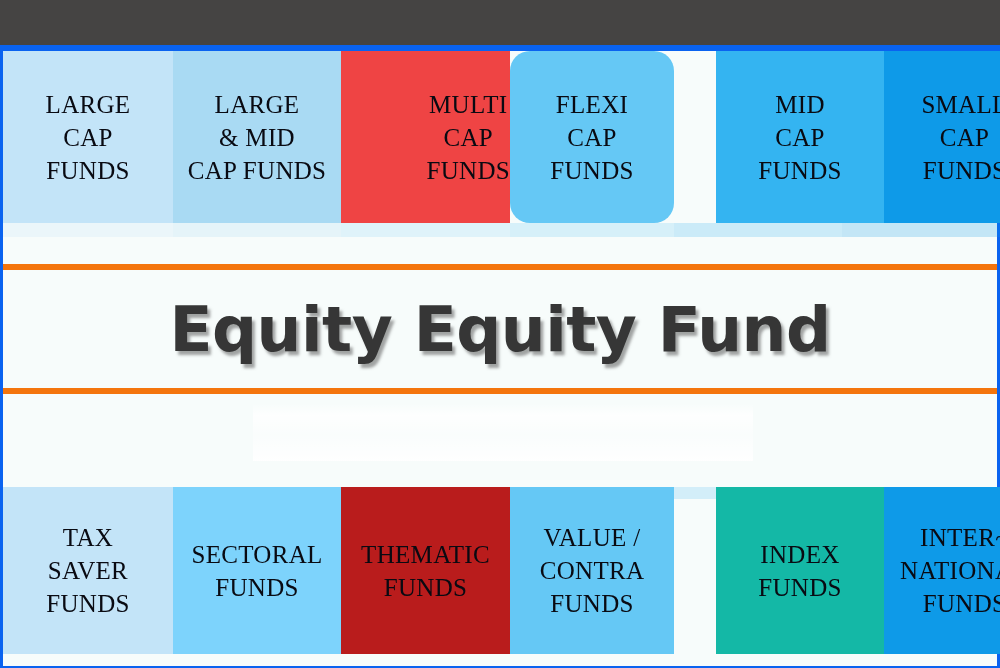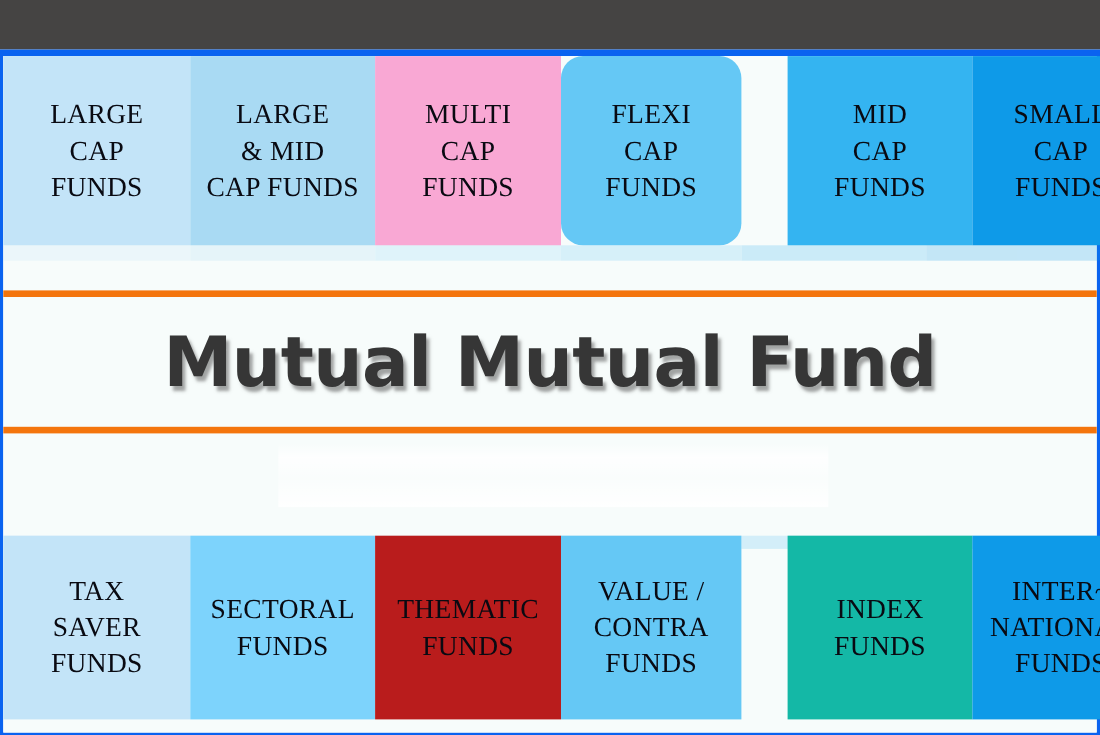--- a/index.html
+++ b/index.html
@@ -113,21 +113,21 @@
 <div id="infographic" style="border-color: rgb(10, 99, 240);">
   <div class="inner" style="background: rgb(247, 252, 251);">
 
     <div class="tile-row" id="row-top">
       <div class="tile c1" style="background: rgb(195, 228, 248);">
         <span class="lbl">LARGE<br>CAP<br>FUNDS</span>
       </div>
       <div class="tile c2" style="background: rgb(169, 218, 243);">
         <span class="lbl">LARGE<br>&amp; MID<br>CAP FUNDS</span>
       </div>
-      <div class="tile c3" style="background: #f9a8d4;">
+      <div class="tile c3" style="background: #ef4444; justify-content: flex-end;">
         <span class="lbl">MULTI<br>CAP<br>FUNDS</span>
       </div>
       <div class="tile c4" style="background: rgb(101, 200, 245); border-radius: 20px;">
         <span class="lbl">FLEXI<br>CAP<br>FUNDS</span>
       </div>
       <div class="tile c5" style="background: rgb(52, 180, 241);">
         <span class="lbl">MID<br>CAP<br>FUNDS</span>
       </div>
       <div class="tile c6" style="background: rgb(14, 154, 232);">
         <span class="lbl">SMALL<br>CAP<br>FUNDS</span>
@@ -139,21 +139,21 @@
         <span style="background: rgb(169, 218, 243); flex: 0 0 168px;"></span>
         <span style="background: rgb(142, 214, 247); flex: 0 0 169px;"></span>
         <span style="background: rgb(101, 200, 245); flex: 0 0 164px;"></span>
         <span style="background: rgb(52, 180, 241); flex: 0 0 168px;"></span>
         <span style="background: rgb(14, 154, 232); flex: 0 0 161px;"></span>
       </div>
 
     <div class="rule" id="rule-upper" style="background: rgb(244, 117, 13);"></div>
 
     <div id="title-band">
-      <div id="title" style="color: rgb(54, 54, 54);">Mutual Mutual Fund</div>
+      <div id="title" style="color: rgb(54, 54, 54);">Equity Equity Fund</div>
     </div>
 
     <div class="rule" id="rule-lower" style="background: rgb(244, 117, 13);"></div>
 
     <div id="ghost-band"></div>
 
     <div class="echo" id="echo-bottom">
         <span style="background: rgb(195, 228, 248); flex: 0 0 170px;"></span>
         <span style="background: rgb(169, 218, 243); flex: 0 0 168px;"></span>
         <span style="background: rgb(142, 214, 247); flex: 0 0 169px;"></span>

